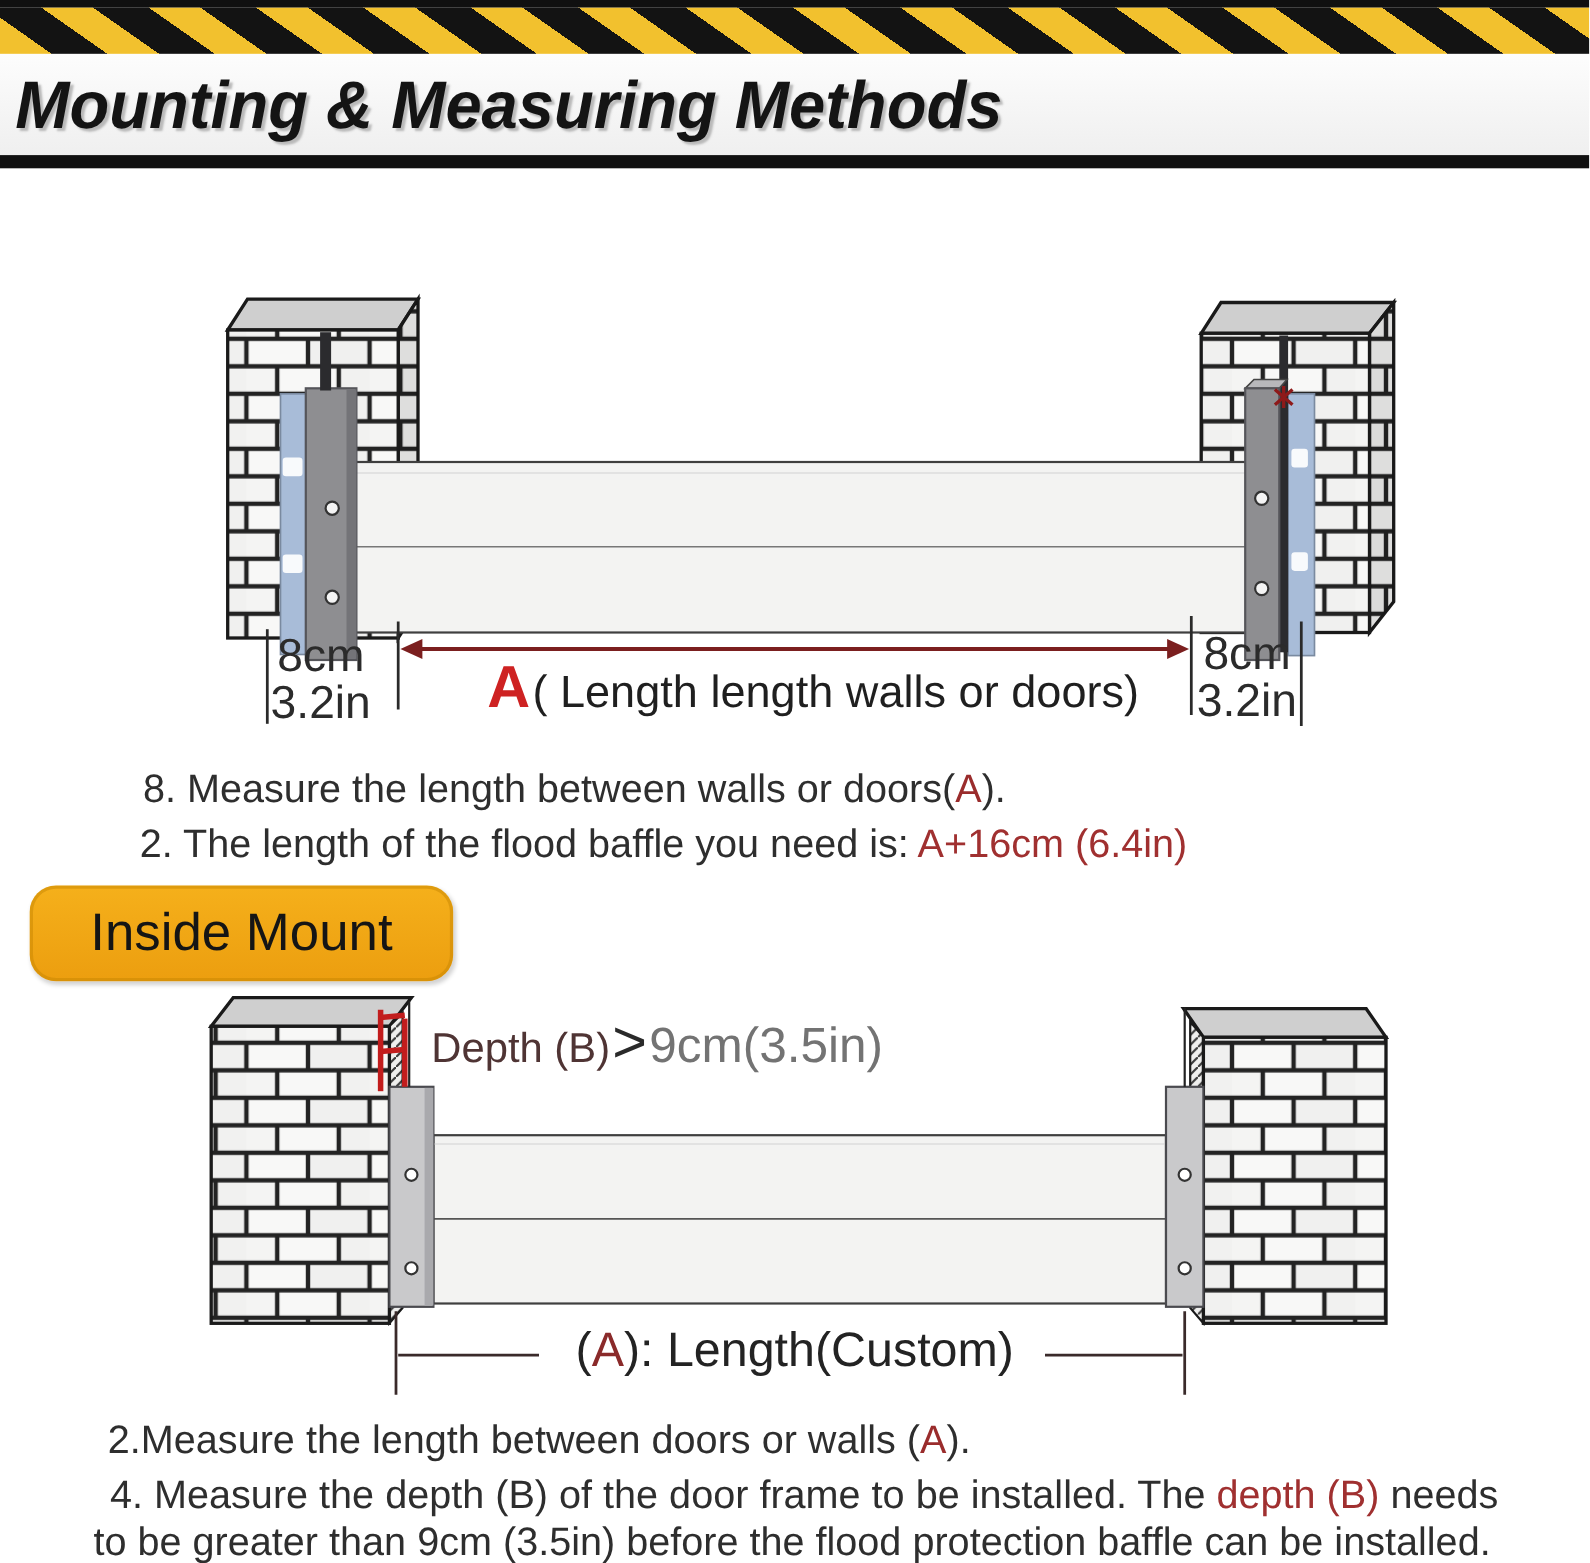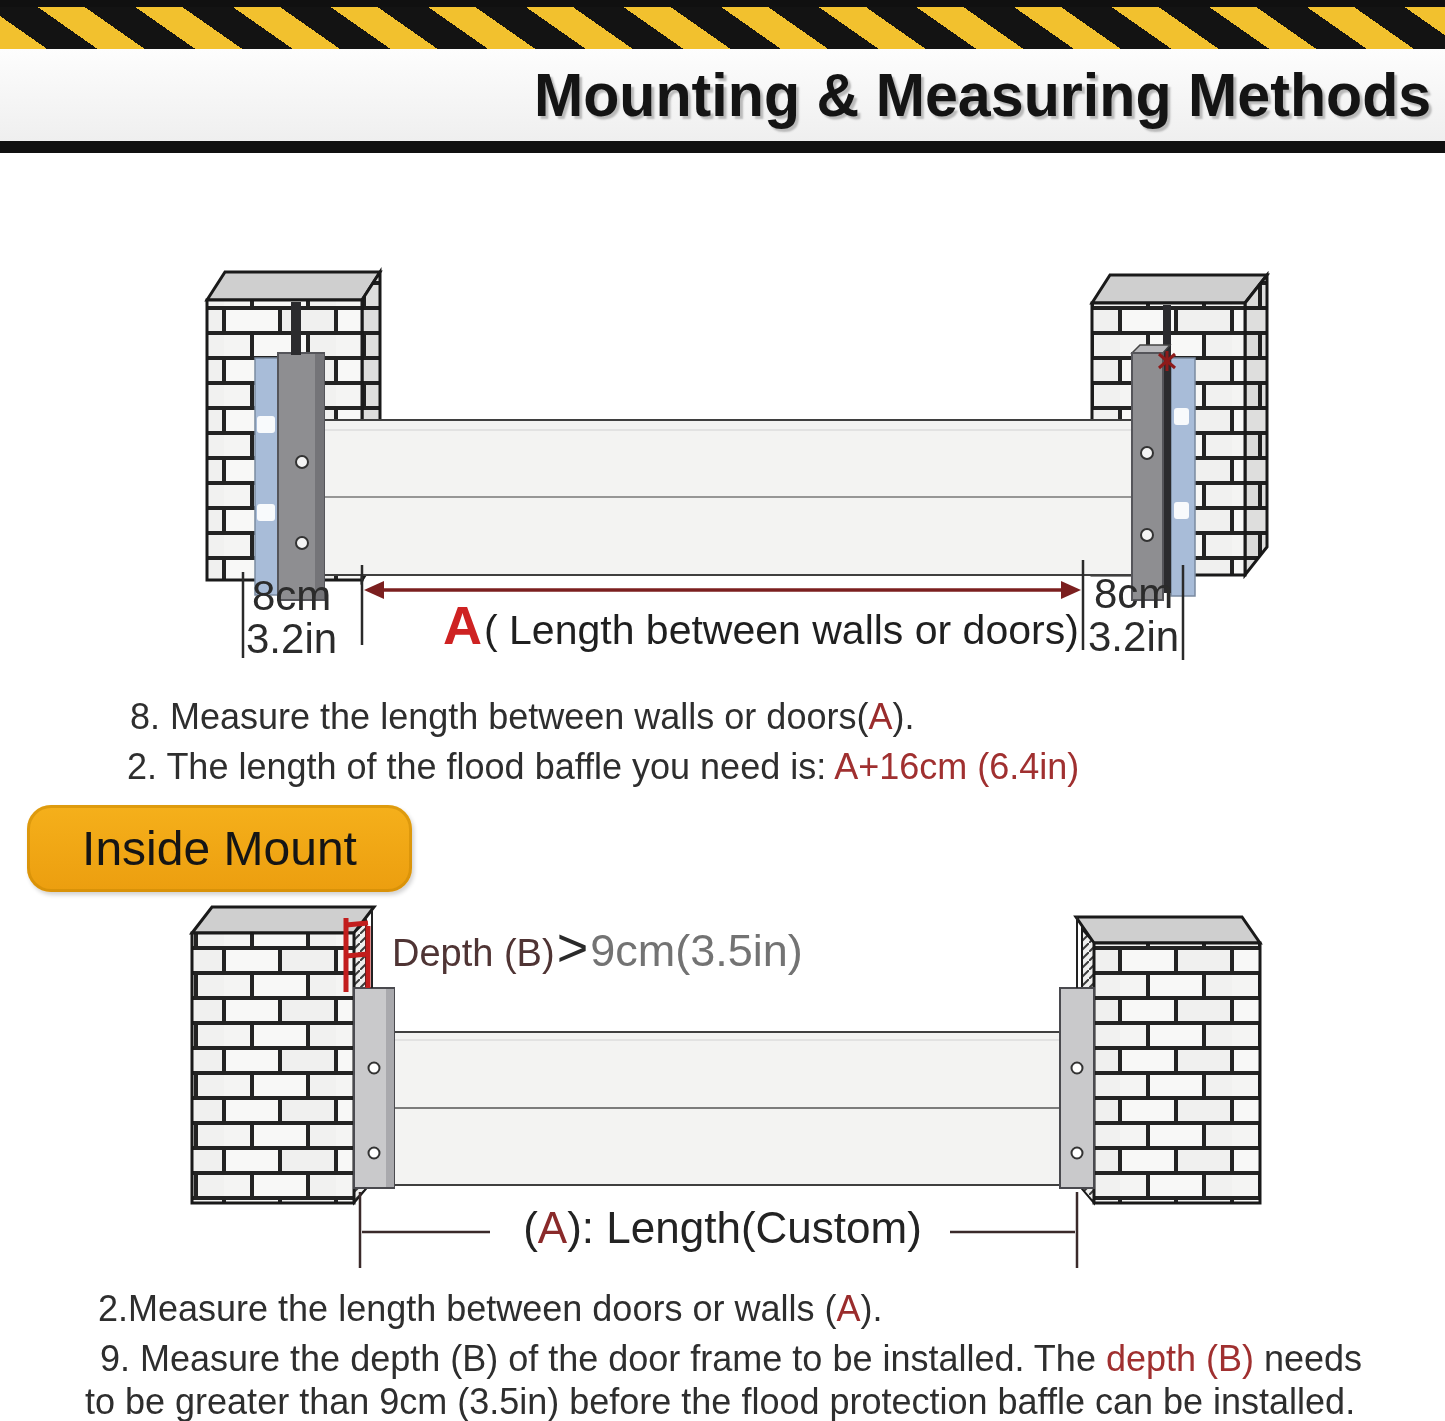--- a/index.html
+++ b/index.html
@@ -5,21 +5,21 @@
   html,body{margin:0;padding:0;background:#ffffff;}
   .stage{position:relative;width:1445px;height:1421px;background:#ffffff;overflow:hidden;
          font-family:"Liberation Sans", sans-serif;}
 
   
   .banner{position:absolute;left:0;top:0;width:1445px;height:155px;}
   .banner-topbar{position:absolute;left:0;top:0;width:100%;height:7px;background:#101010;}
   .banner-stripes{position:absolute;left:0;top:7px;width:100%;height:42px;
     background:repeating-linear-gradient(35deg,#F2C12E 0 27px,#131313 27px 56px);}
   .banner-titlebox{position:absolute;left:0;top:49px;width:100%;height:92px;
-    background:linear-gradient(#fdfdfd,#efefef);display:flex;align-items:center;justify-content:flex-end;}
+    background:linear-gradient(#fdfdfd,#efefef);display:flex;align-items:center;justify-content:flex-start;font-style:italic;}
   .banner-title{font-size:61px;font-weight:bold;color:#141414;letter-spacing:0px;
     text-shadow:3px 3px 2px #b9b9b9; transform:scaleX(.97);}
   .banner-bottombar{position:absolute;left:0;top:141px;width:100%;height:12px;background:#101010;}
 
   
   .tag{position:absolute;left:27px;width:385px;height:87px;border-radius:24px;
     background:linear-gradient(#F5B01B,#EC9E0F);
     box-shadow:inset 0 0 0 3px rgba(196,130,0,.45), 2px 3px 4px rgba(0,0,0,.18);
     display:flex;align-items:center;justify-content:center;}
   .tag span{font-size:48px;color:#151515;}
@@ -147,21 +147,21 @@
     </g>
   </svg>
 
   <div class="meas m-lcm">8cm</div>
   <div class="meas m-lin">3.2in</div>
   <div class="meas m-rcm">8cm</div>
   <div class="meas m-rin">3.2in</div>
 
   <div class="span-label">
     <span class="redA">A</span>
-      <span class="rest">( Length between walls or doors)</span>
+      <span class="rest">( Length length walls or doors)</span>
   </div>
 
   <div class="steps o-step1"><span>8. Measure the length between walls or doors(</span><span class="maroon-part">A</span><span>).</span></div>
   <div class="steps o-step2"><span>2. The length of the flood baffle you need is: </span><span class="red-part">A+16cm (6.4in)</span></div>
 
   <div class="tag tag-inside">
     <span>Inside Mount</span>
   </div>
 
   <svg class="diag diag2" width="1445" height="394" viewBox="0 0 1445 394">
@@ -234,16 +234,16 @@
     <span class="d2">9cm(3.5in)</span>
   </div>
 
   <div class="len-label">
     <span>(</span>
       <span class="redA2">A</span>
       <span>): Length(Custom)</span>
   </div>
 
   <div class="steps i-step1"><span>2.Measure the length between doors or walls (</span><span class="maroon-part">A</span><span>).</span></div>
-  <div class="steps i-step2a"><span>9. Measure the depth (B) of the door frame to be installed. The </span><span class="red-part">depth (B)</span><span> needs</span></div>
+  <div class="steps i-step2a"><span>4. Measure the depth (B) of the door frame to be installed. The </span><span class="red-part">depth (B)</span><span> needs</span></div>
   <div class="steps i-step2b">to be greater than 9cm (3.5in) before the flood protection baffle can be installed.</div>
 
 </div>
 
 </body></html>

